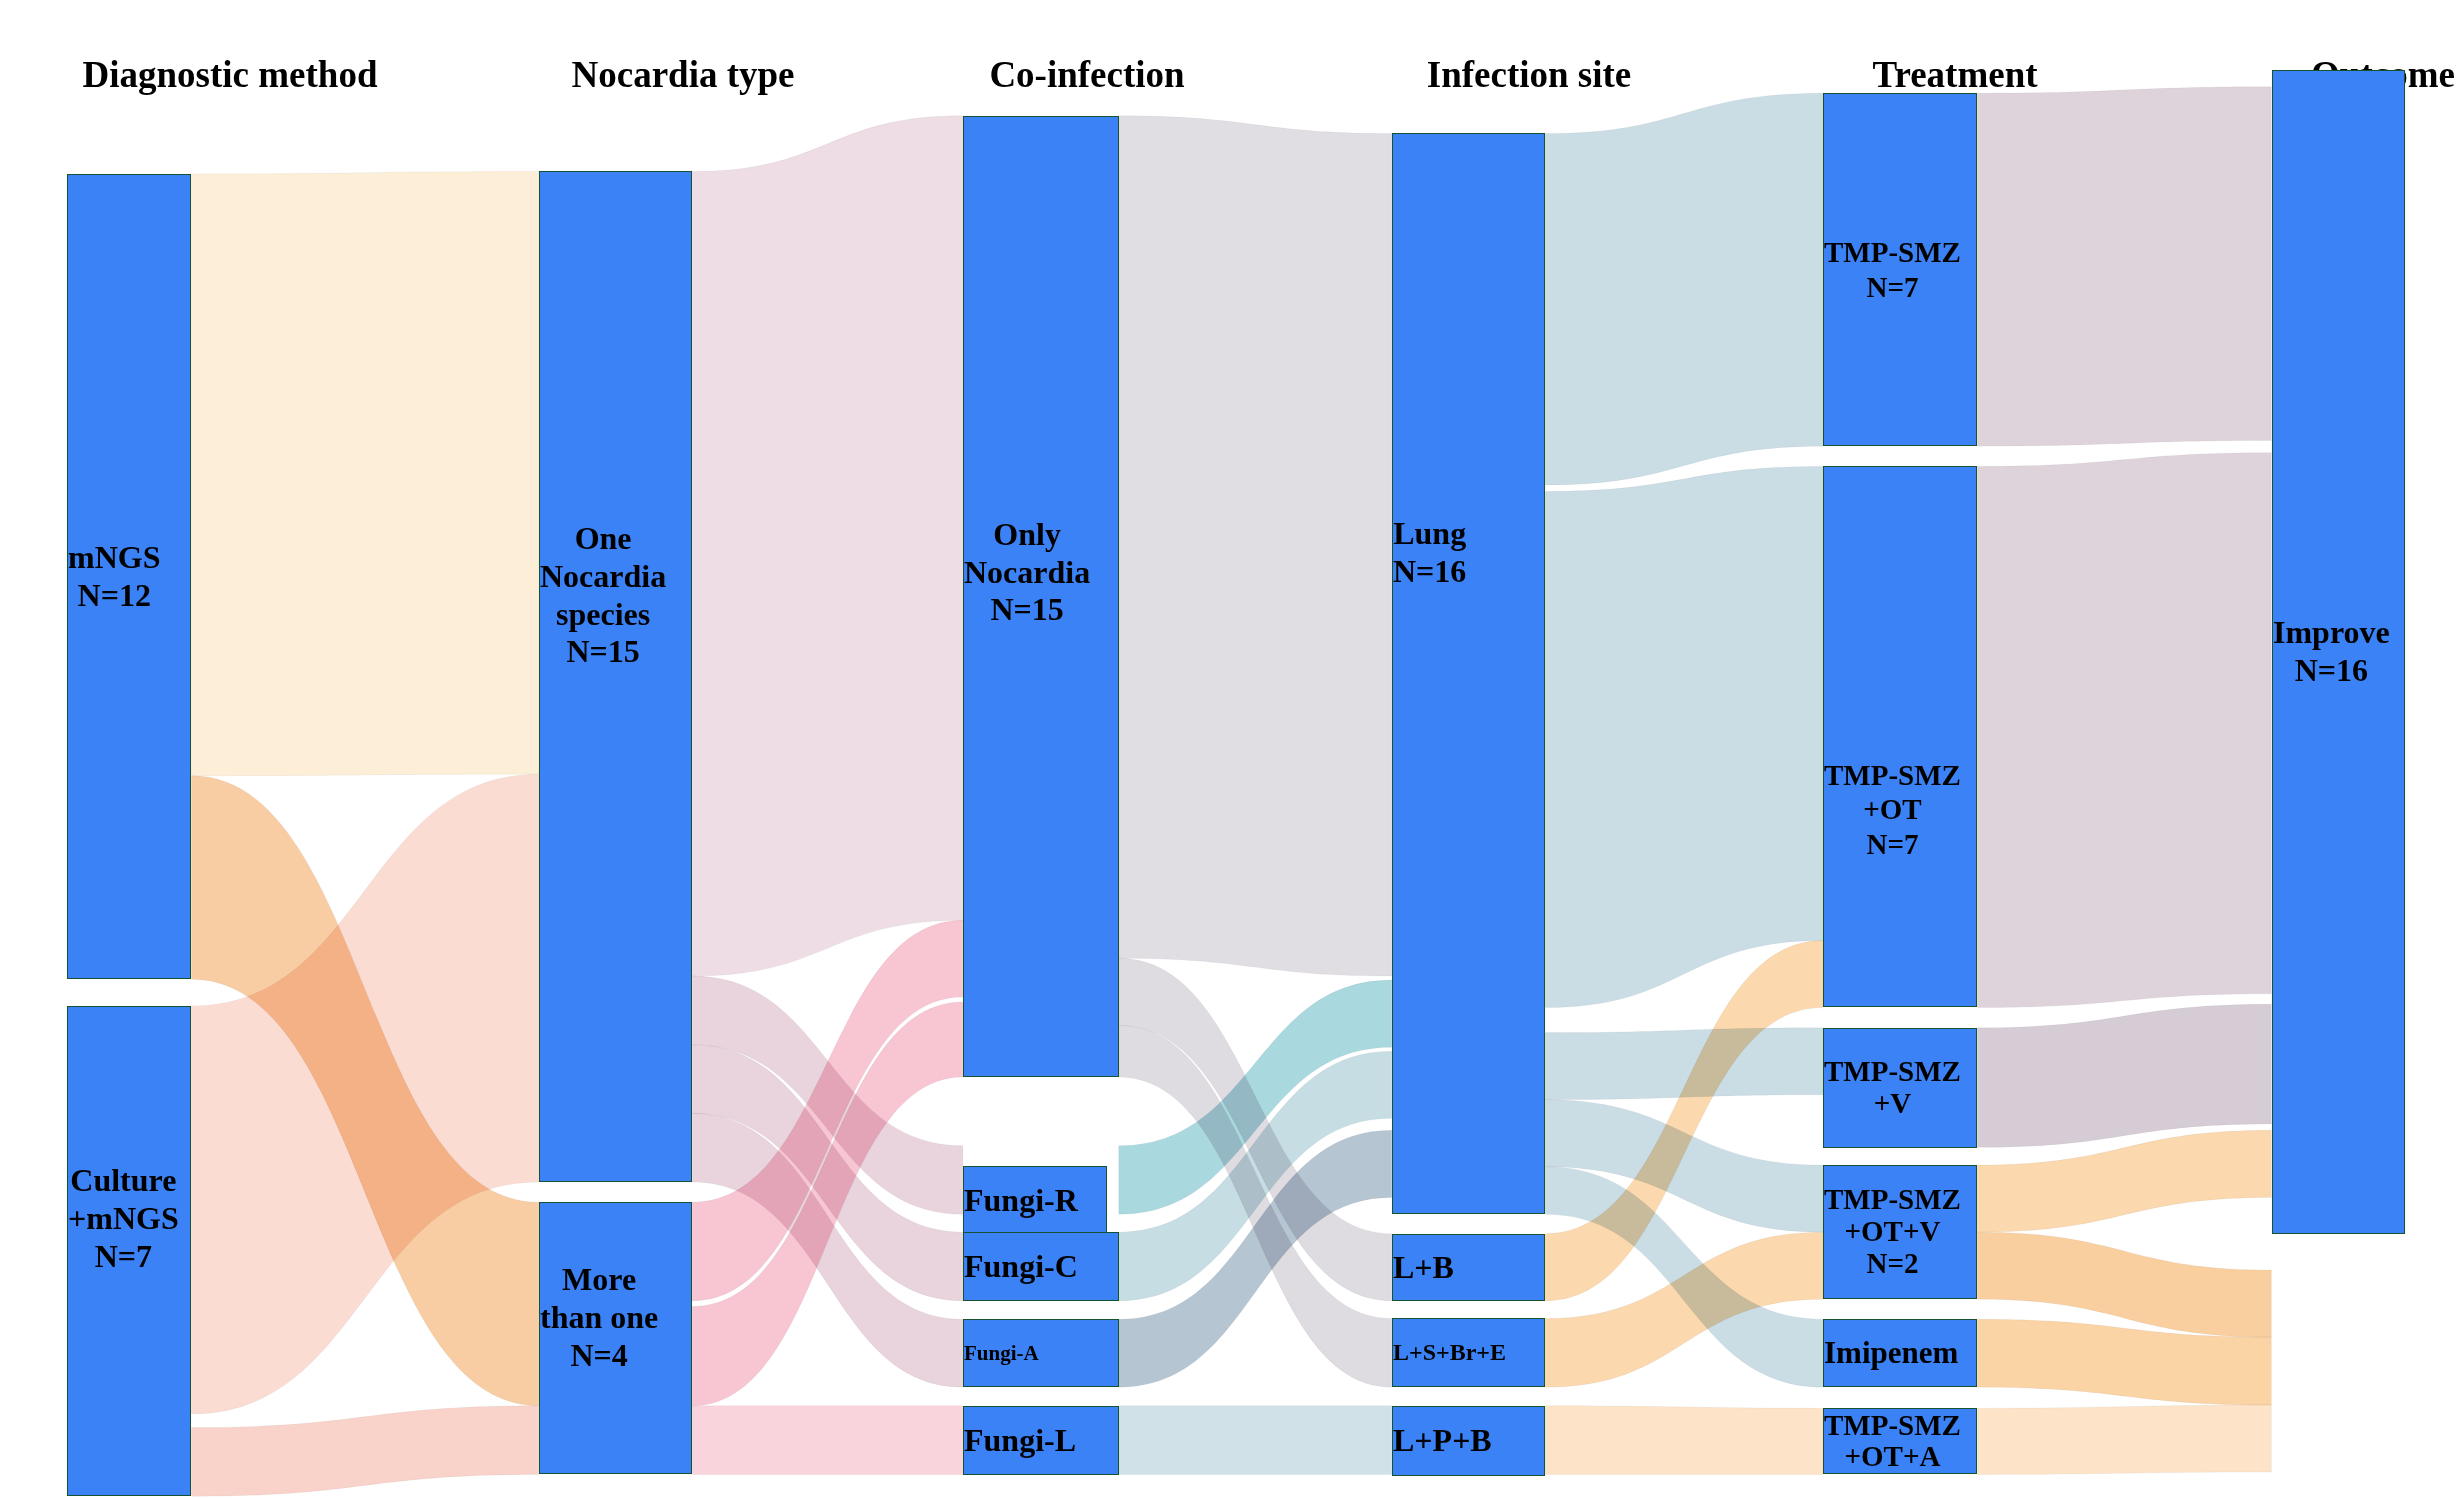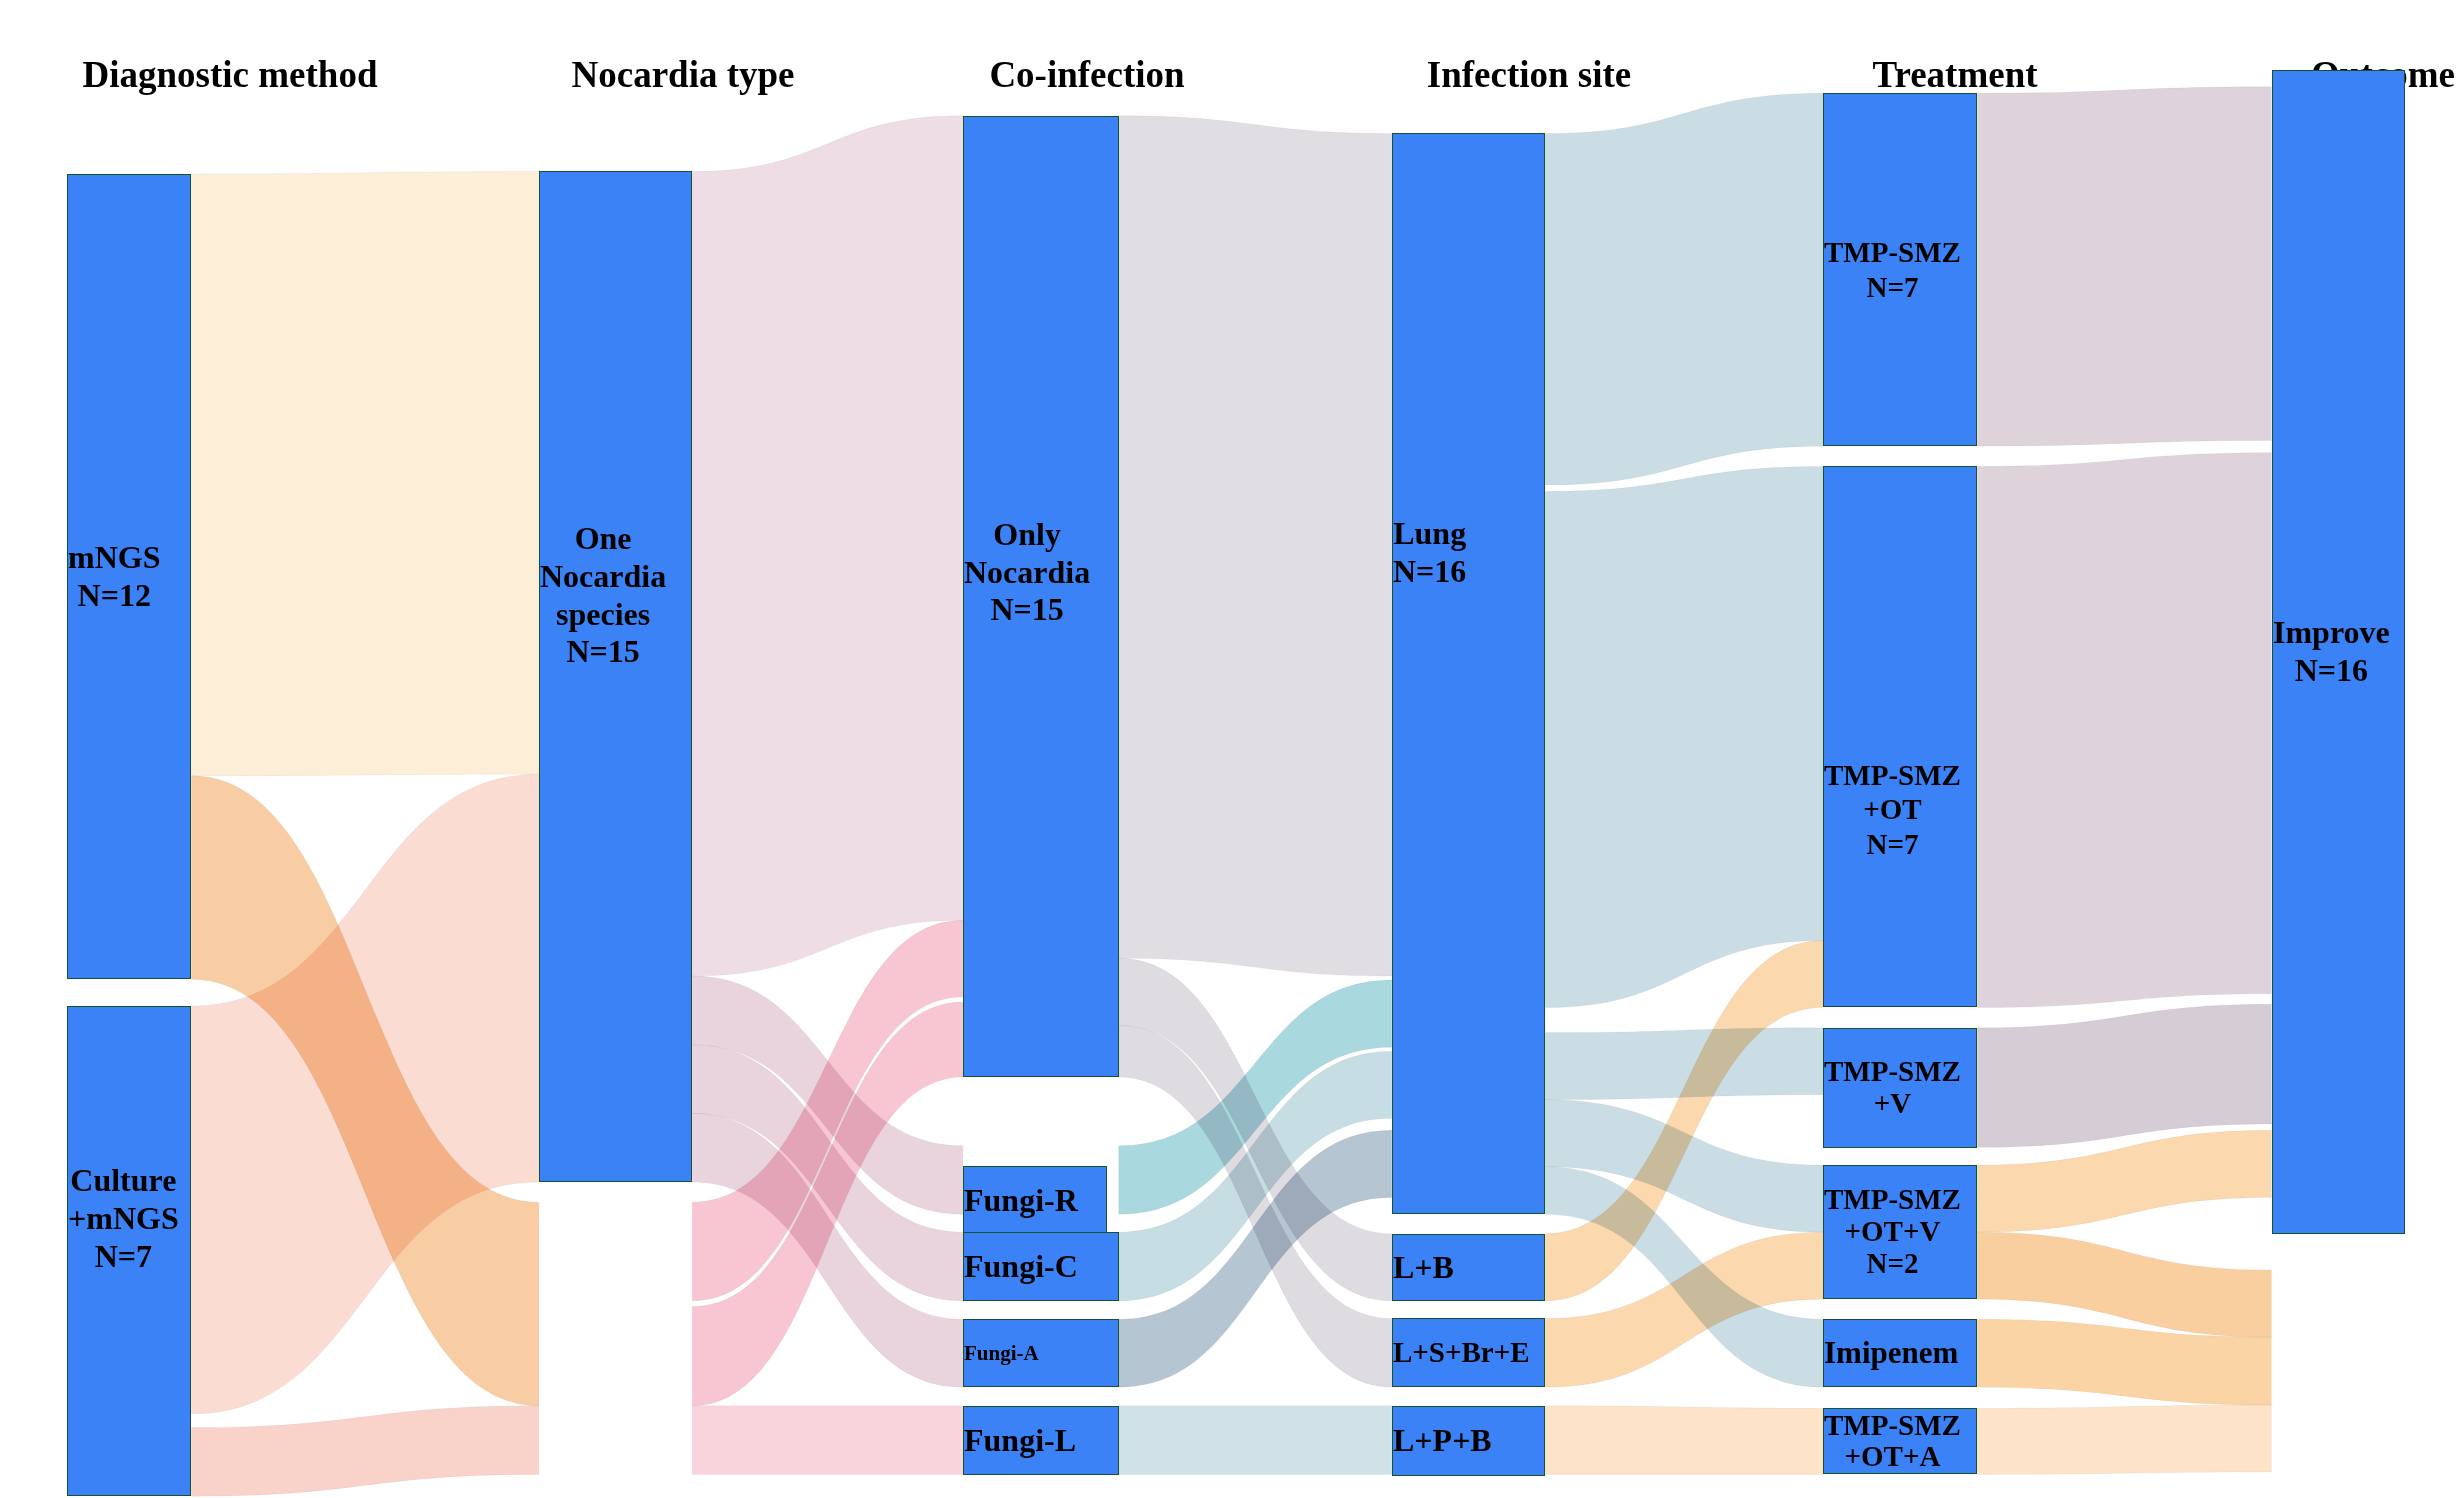--- a/index.html
+++ b/index.html
@@ -96,20 +96,25 @@
 +mNGS
 N=7</span>
   </div>
 
   <div class="node" style="left:539px;top:171px;width:153px;height:1011px">
     <span class="lbl" style="font-size:32px;--ly:-81px">One
 Nocardia
 species
 N=15</span>
   </div>
+  <div class="node" style="left:539px;top:1202px;width:153px;height:272px">
+    <span class="lbl" style="font-size:32px;--ly:-20px">More
+than one
+N=4</span>
+  </div>
 
   <div class="node" style="left:963px;top:116px;width:156px;height:961px">
     <span class="lbl" style="font-size:32px;--ly:-24px">Only
 Nocardia
 N=15</span>
   </div>
   <div class="node" style="left:963px;top:1166px;width:144px;height:69px">
     <span class="lbl" style="font-size:32px">Fungi-R</span>
   </div>
   <div class="node" style="left:963px;top:1232px;width:156px;height:69px">
@@ -123,21 +128,21 @@
   </div>
 
   <div class="node" style="left:1392px;top:133px;width:153px;height:1081px">
     <span class="lbl" style="font-size:32px;--ly:-121px">Lung
 N=16</span>
   </div>
   <div class="node" style="left:1392px;top:1234px;width:153px;height:67px">
     <span class="lbl" style="font-size:32px">L+B</span>
   </div>
   <div class="node" style="left:1392px;top:1318px;width:153px;height:69px">
-    <span class="lbl" style="font-size:29px">L+S+Br+E</span>
+    <span class="lbl" style="font-size:24px">L+S+Br+E</span>
   </div>
   <div class="node" style="left:1392px;top:1406px;width:153px;height:70px">
     <span class="lbl" style="font-size:32px">L+P+B</span>
   </div>
 
   <div class="node" style="left:1823px;top:93px;width:154px;height:353px">
     <span class="lbl" style="font-size:29px">TMP-SMZ
 N=7</span>
   </div>
   <div class="node" style="left:1823px;top:466px;width:154px;height:541px">

